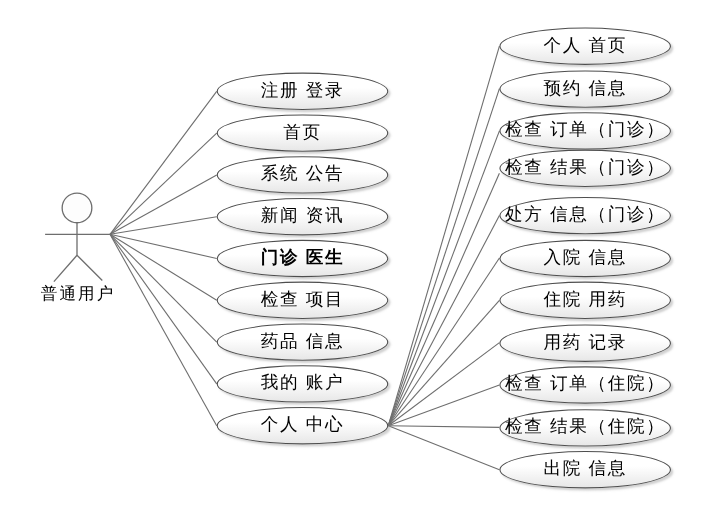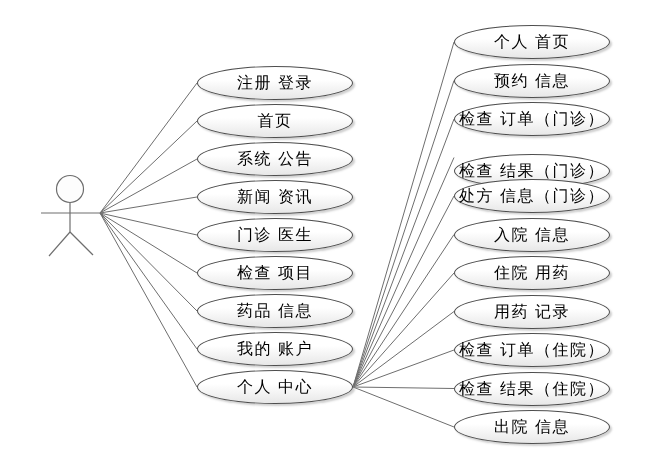--- a/index.html
+++ b/index.html
@@ -68,21 +68,21 @@
       </div>
       <div class="uc" style="left: 197px; top: 104px;">
         <span class="uc-label">首页</span>
       </div>
       <div class="uc" style="left: 197px; top: 142px; align-items: center;">
         <span class="uc-label">系统 公告</span>
       </div>
       <div class="uc" style="left: 197px; top: 180px;">
         <span class="uc-label">新闻 资讯</span>
       </div>
-      <div class="uc" style="left: 197px; top: 218px;">
+      <div class="uc" style="left: 197px; top: 218px; font-weight: bold;">
         <span class="uc-label">门诊 医生</span>
       </div>
       <div class="uc" style="left: 197px; top: 256px;">
         <span class="uc-label">检查 项目</span>
       </div>
       <div class="uc" style="left: 197px; top: 294px;">
         <span class="uc-label">药品 信息</span>
       </div>
       <div class="uc" style="left: 197px; top: 332px;">
         <span class="uc-label">我的 账户</span>
@@ -92,21 +92,21 @@
       </div>
       <div class="uc" style="left: 454px; top: 25px;">
         <span class="uc-label">个人 首页</span>
       </div>
       <div class="uc" style="left: 454px; top: 63.5px;">
         <span class="uc-label">预约 信息</span>
       </div>
       <div class="uc" style="left: 454px; top: 102px;">
         <span class="uc-label">检查 订单（门诊）</span>
       </div>
-      <div class="uc" style="left: 454px; top: 154px;">
+      <div class="uc" style="left: 454px; top: 136px;">
         <span class="uc-label">检查 结果（门诊）</span>
       </div>
       <div class="uc" style="left: 454px; top: 179px;">
         <span class="uc-label">处方 信息（门诊）</span>
       </div>
       <div class="uc" style="left: 454px; top: 217.5px; align-items: center;">
         <span class="uc-label">入院 信息</span>
       </div>
       <div class="uc" style="left: 454px; top: 256px;">
         <span class="uc-label">住院 用药</span>
@@ -118,13 +118,14 @@
         <span class="uc-label">检查 订单（住院）</span>
       </div>
       <div class="uc" style="left: 454px; top: 371.5px;">
         <span class="uc-label">检查 结果（住院）</span>
       </div>
       <div class="uc" style="left: 454px; top: 410px;">
         <span class="uc-label">出院 信息</span>
       </div>
     </div>
 
+  <div class="actor-label">普通用户</div>
 </div>
 
 </body></html>

